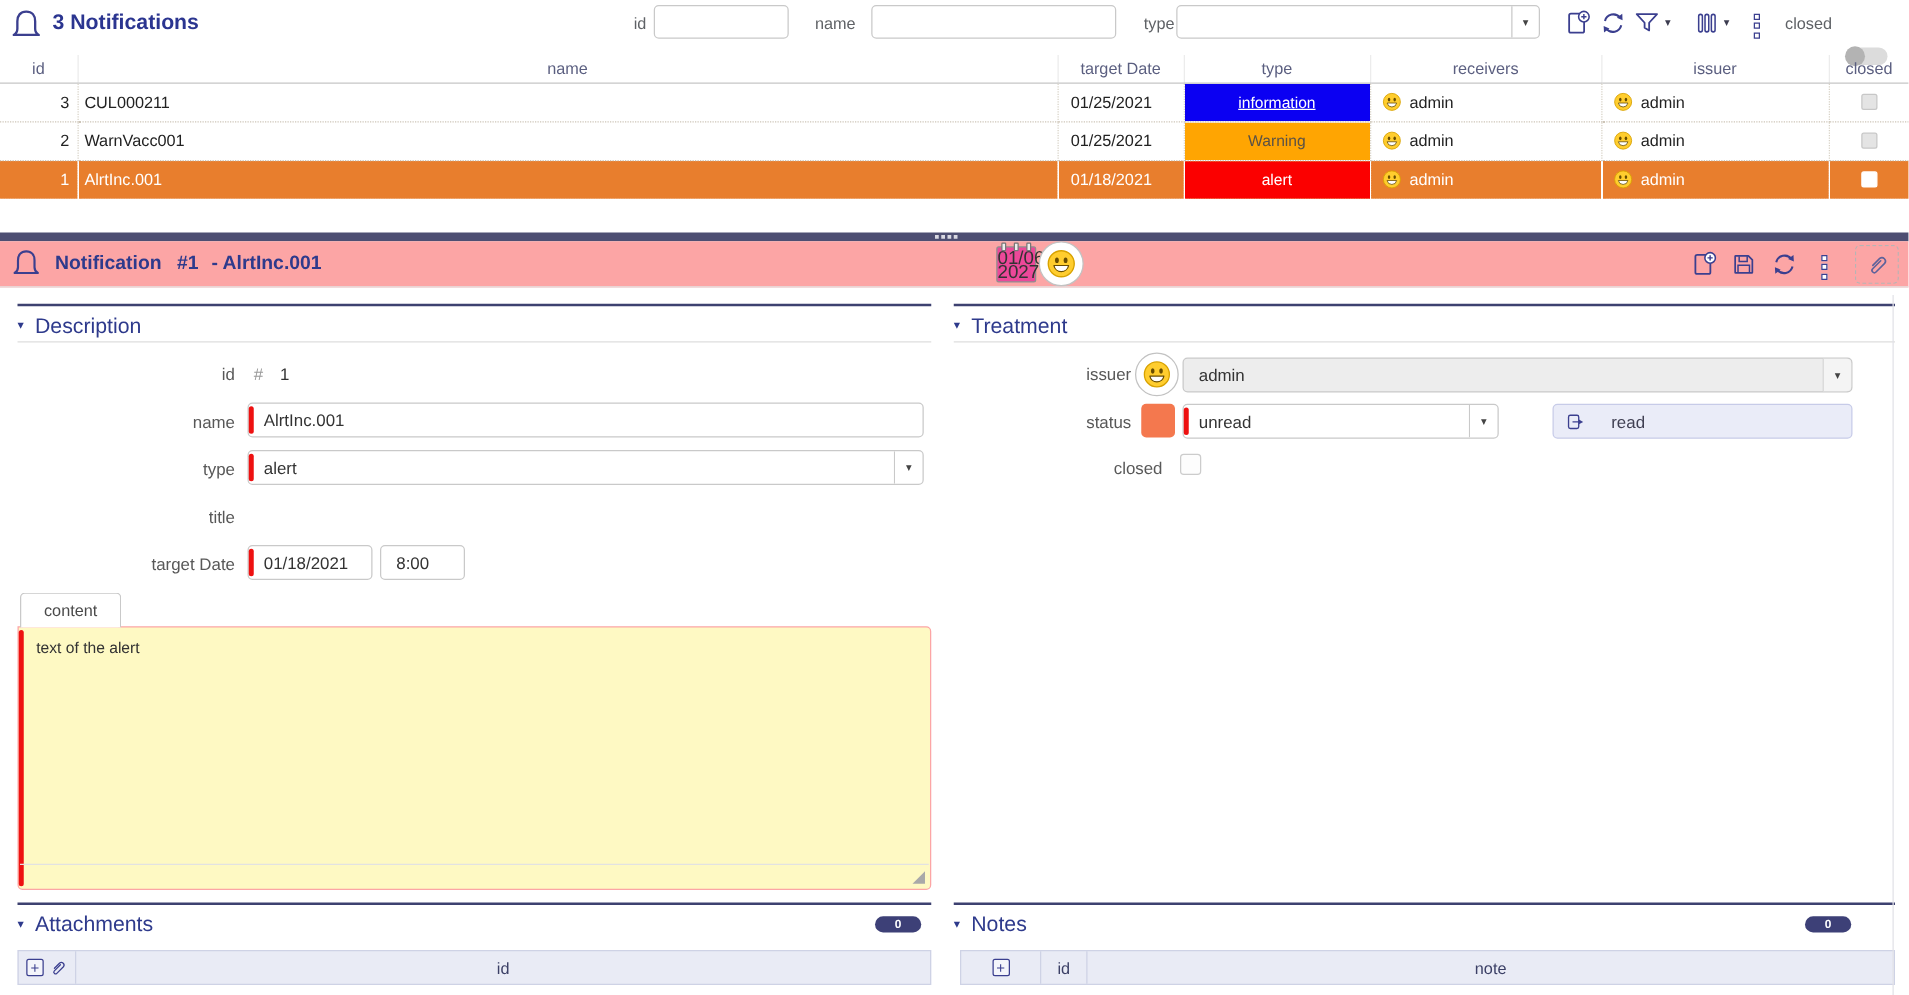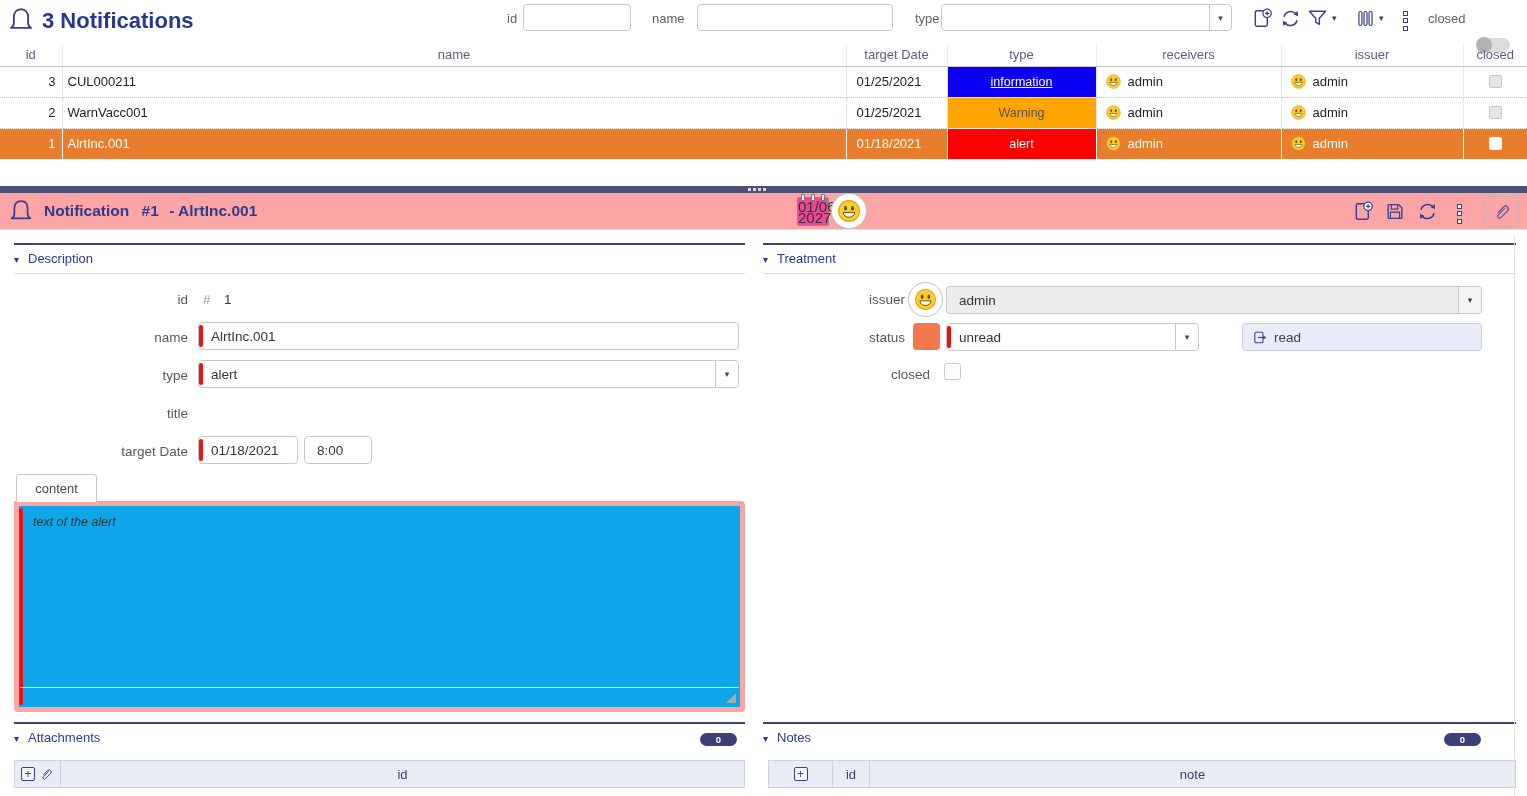--- a/index.html
+++ b/index.html
@@ -3,21 +3,21 @@
 <meta charset="utf-8">
 <style>
   * { margin:0; padding:0; box-sizing:border-box; }
   html,body { background:#fff; }
   body { font-family:"Liberation Sans", sans-serif; }
   #app { position:relative; width:1527px; height:796px; background:#fff; overflow:hidden; }
   .abs { position:absolute; }
   .navy { color:#3b3f8f; }
 
   
-  .list-title { font-size:22px; font-weight:bold; color:#2b3590; }
+  .list-title { font-size:17px; font-weight:bold; color:#2b3590; }
   .flt-label { font-size:13px; color:#5f6266; }
   .inp { border:1px solid #c9c9c9; border-radius:4px; background:#fff; height:27px; font-size:13.5px; color:#333;
          display:flex; align-items:center; padding-left:10px; }
   .sel { padding-left:10px; padding-right:24px; position:relative; }
   .sel .caret-seg { position:absolute; right:0; top:0; bottom:0; width:22px; border-left:1px solid #c9c9c9;
          display:flex; align-items:center; justify-content:center; font-size:9px; color:#444; }
   .icon-btn { color:#3b3f8f; cursor:pointer; }
   .mini-caret { font-size:9px; color:#3c3c50; }
   .kebab i { display:block; width:5px; height:5px; border:1.5px solid #3b3f8f; margin:2.5px 0; background:#fff; }
   .toggle { width:33px; height:14px; border-radius:7px; background:#dcdcdc; position:relative; }
@@ -53,49 +53,49 @@
   .stamp { position:absolute; left:797px; top:197px; width:32px; height:29px; border:1px solid #8f8f8f; border-radius:2px;
            background:#ec4899; font-size:15px; color:#333; text-align:center; line-height:11px; padding-top:3px; }
   .stamp i { position:absolute; top:-4px; width:4px; height:7px; border:1px solid #777; background:#eee; border-radius:1px; }
   .smiley-circle { border-radius:50%; border:1px solid #c2c2c2; background:#fff; display:flex; align-items:center; justify-content:center; }
   .clip-box { position:absolute; left:1484px; top:196px; width:35px; height:31px; border:1px dashed #b5b5b5; border-radius:4px;
               display:flex; align-items:center; justify-content:center; color:#5d629b; }
 
   
   .rule { position:absolute; height:2px; background:#3d4170; }
   .sec-caret { position:absolute; font-size:10px; color:#2e3a8c; }
-  .sec-title { position:absolute; font-size:13px; color:#2e3a8c; }
+  .sec-title { position:absolute; font-size:17px; color:#2e3a8c; }
   .sec-underline { position:absolute; height:1px; background:#dedede; }
   .f-label { position:absolute; width:120px; text-align:right; font-size:13.5px; color:#585858; }
   .field { position:absolute; border:1px solid #c9c9c9; border-radius:4px; background:#fff; height:28px;
            display:flex; align-items:center; font-size:13.5px; color:#333; padding-left:12px; }
   .req::before { content:""; position:absolute; left:0; top:2px; bottom:2px; width:4px; background:#ee1111; border-radius:3px; }
   .field .caret-seg { position:absolute; right:0; top:0; bottom:0; width:23px; border-left:1px solid #c9c9c9;
            display:flex; align-items:center; justify-content:center; font-size:9px; color:#444; border-radius:0 4px 4px 0; }
   .readonly { background:#ededed; }
   .readonly .caret-seg { background:#f4f4f4; }
   .tab { position:absolute; border:1px solid #c9c9c9; border-bottom:none; border-radius:4px 4px 0 0; background:#fff;
          display:flex; align-items:center; justify-content:center; font-size:13px; color:#4a4a4a; z-index:2; }
-  .textbox { position:absolute; border:5px solid #fca5a5; border-radius:0 4px 4px 4px; background:#0ea5e9;font-style:italic; }
+  .textbox { position:absolute; border:1px solid #fca5a5; border-radius:0 4px 4px 4px; background:#fef9c3; }
   .textbox::before { content:""; position:absolute; left:0; top:2px; bottom:2px; width:4px; background:#ee1111; border-radius:3px; }
   .textbox .txt { position:absolute; left:14px; top:9px; font-size:12.5px; color:#333; }
   .textbox .innerline { position:absolute; left:1px; right:1px; bottom:19px; height:1px; background:#e2e2e2; }
   .textbox .resize { position:absolute; right:4px; bottom:4px; width:0; height:0;
          border-left:10px solid transparent; border-bottom:10px solid #a9a9a9; }
   .badge { position:absolute; width:37px; height:13px; border-radius:8px; background:#3d4077; color:#fff;
            font-size:9.5px; font-weight:bold; display:flex; align-items:center; justify-content:center; }
   .subtable { position:absolute; height:28px; background:#e9ebf5; border:1px solid #ced2e5; display:flex; align-items:stretch;
               font-size:13px; color:#3c4066; }
   .subtable .cell { display:flex; align-items:center; justify-content:center; border-right:1px solid #ced2e5; }
   .subtable .cell:last-child { border-right:none; flex:1; }
   .plusbox { width:14px; height:14px; border:1px solid #3b3f8f; border-radius:2px; background:#f4f5fb; color:#3b3f8f;
              display:flex; align-items:center; justify-content:center; font-size:12px; line-height:1; }
   .swatch { position:absolute; width:27px; height:27px; border-radius:4px; }
   .btn { position:absolute; background:#eaecf8; border:1px solid #c7cbe8; border-radius:4px; display:flex; align-items:center;
-         gap:5px; padding-left:9px; font-size:13.5px; color:#3f3f52; }
+         gap:20px; padding-left:9px; font-size:13.5px; color:#3f3f52; }
   .checkbox-lg { position:absolute; width:17px; height:17px; border:1px solid #ccc; border-radius:3px; background:#fdfdfd; }
   .vline { position:absolute; width:1px; background:#e2e2e8; }
 </style>
 </head>
 <body>
 
 <svg width="0" height="0" style="position:absolute">
   <defs>
     <symbol id="sym-bell" viewBox="0 0 24 24">
       <path d="M12 2.8c-4.1 0-6.1 2.9-6.1 6.6v5.1c0 1.9-.8 3.3-2.5 4.3h17.2c-1.7-1-2.5-2.4-2.5-4.3V9.4c0-3.7-2-6.6-6.1-6.6z" fill="none" stroke="currentColor" stroke-width="1.6" stroke-linejoin="round"></path>

